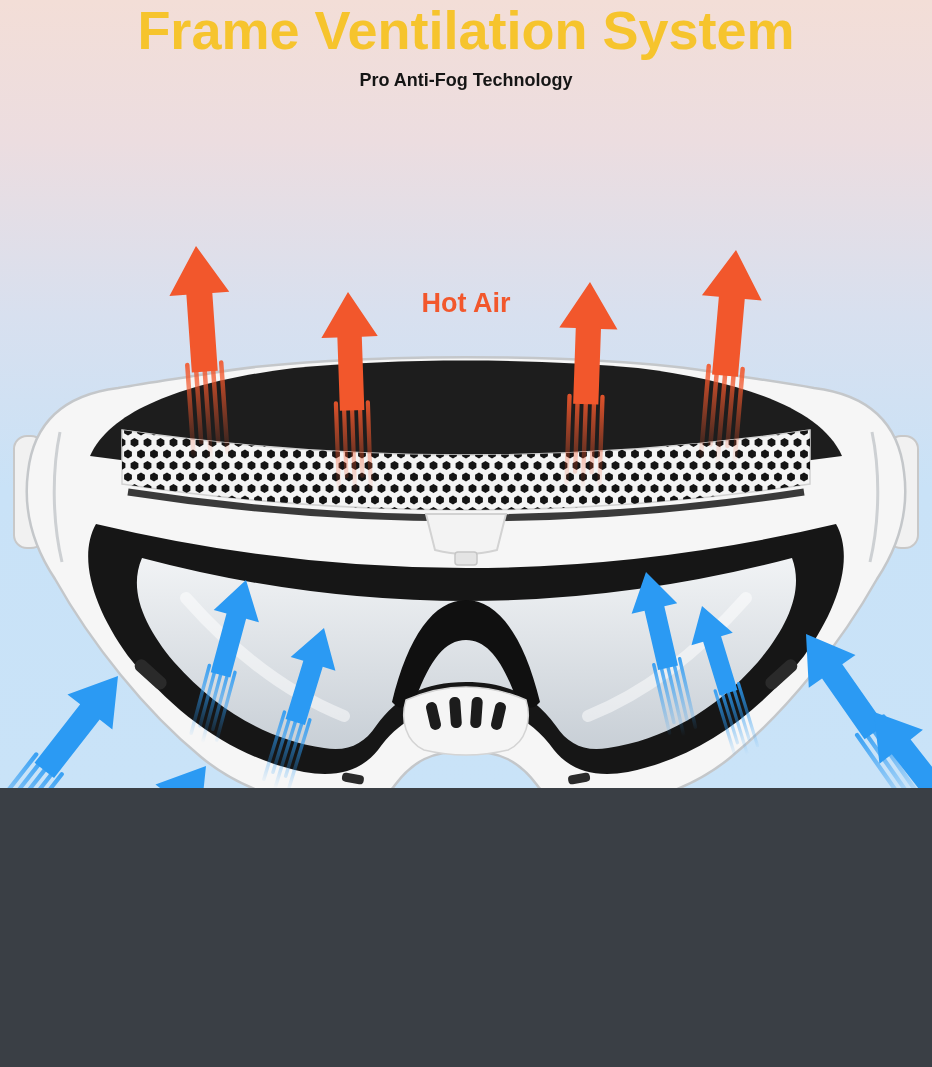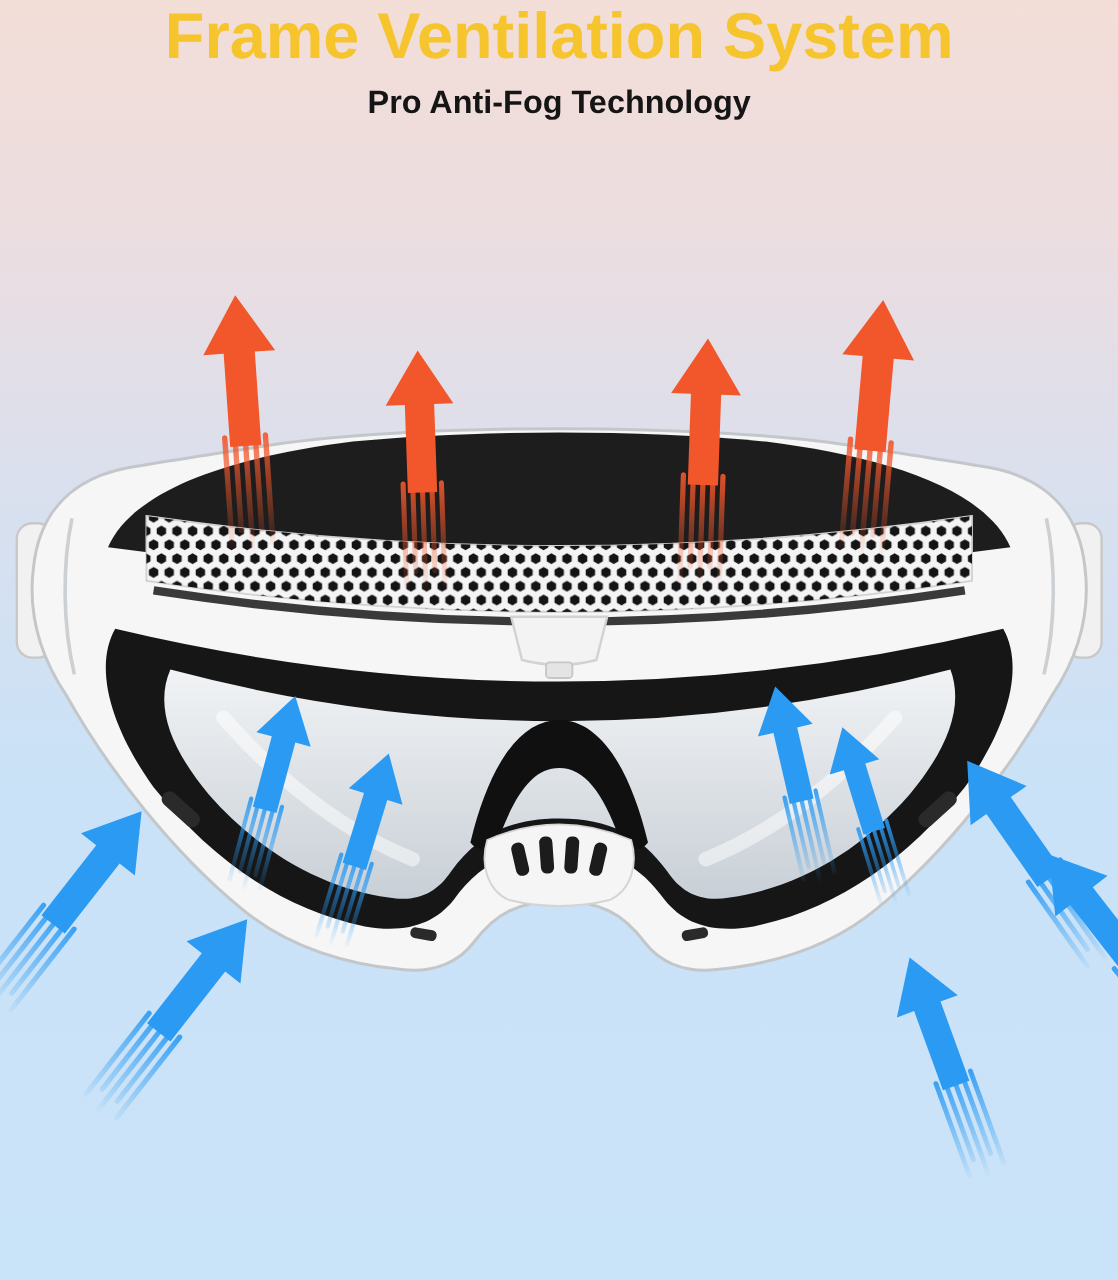--- a/index.html
+++ b/index.html
@@ -1,33 +1,33 @@
 <!DOCTYPE html>
 <html><head>
 <meta charset="utf-8">
 <style>
   html,body{margin:0;padding:0;background:#3a3f45;}
   .stage{
     position:relative;
-    width:932px;height:1067px;
+    width:932px;height:788px;
     margin:0 auto;
     overflow:hidden;
     background:linear-gradient(180deg,#f3ded7 0%,#ecdde0 18%,#d8e0ef 40%,#c9e2f7 62%,#c9e3f8 100%);
     font-family:"Liberation Sans",sans-serif;
   }
   .illus{position:absolute;left:0;top:0;width:932px;height:1067px;display:block;}
   .page-title{
     position:absolute;top:2px;left:0;width:100%;
     margin:0;text-align:center;
     font-size:54px;font-weight:800;letter-spacing:0;
     color:#f6c42d;line-height:1.05;
   }
   .page-subtitle{
     position:absolute;top:70px;left:0;width:100%;
-    text-align:center;font-size:27px;font-weight:600;color:#151515;
+    text-align:center;font-size:18px;font-weight:600;color:#151515;
   }
   .air-label{
     position:absolute;left:0;width:100%;
     text-align:center;font-size:27px;font-weight:700;
   }
   .hot-label{top:288px;color:#f2572c;}
   .cold-label{top:860px;color:#2b9af3;}
 </style>
 </head>
 <body>
@@ -183,14 +183,15 @@
       <use href="#coldArrow" transform="translate(646 572) rotate(-13) scale(0.78)"></use>
       <use href="#coldArrow" transform="translate(702 606) rotate(-17) scale(0.72)"></use>
       <use href="#coldArrow" transform="translate(806 634) rotate(-35) scale(0.95)"></use>
       <use href="#coldArrow" transform="translate(874 712) rotate(-38) scale(0.92)"></use>
       <use href="#coldArrow" transform="translate(758 798) rotate(-20) scale(0.9)"></use>
     </g>
   </svg>
 
   <h1 class="page-title">Frame Ventilation System</h1>
   <div class="page-subtitle">Pro Anti-Fog Technology</div>
+  <div class="air-label hot-label">Hot Air</div>
 
 </div>
 
 </body></html>

